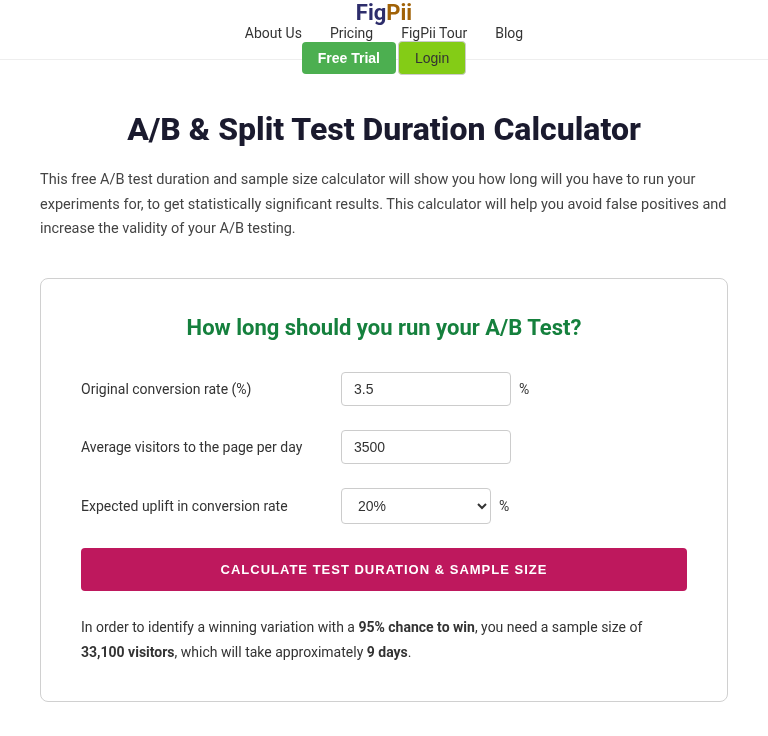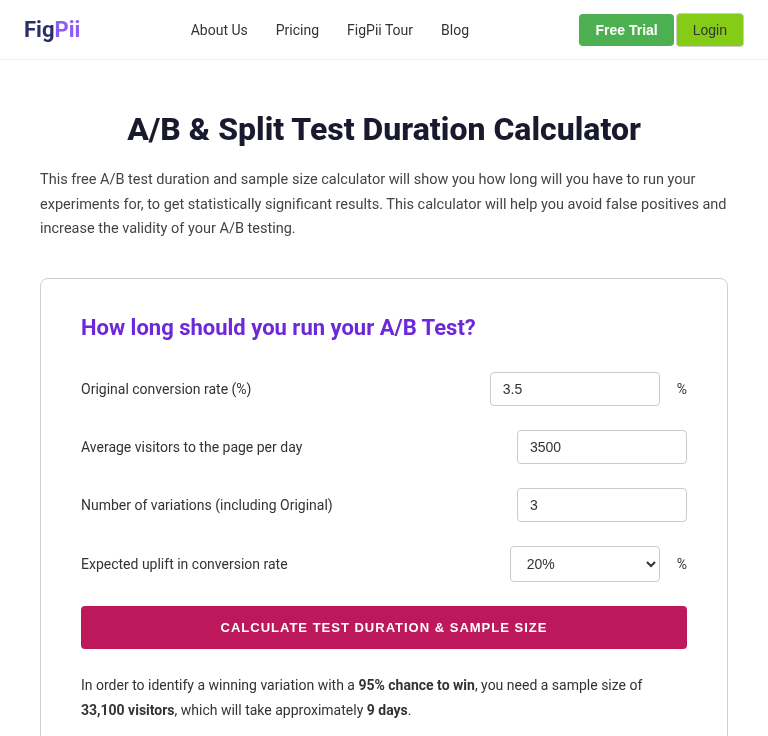--- a/index.html
+++ b/index.html
@@ -17,35 +17,36 @@
     }
 
     
     .navbar {
       display: flex;
       align-items: center;
       justify-content: space-between;
       padding: 0 24px;
       height: 60px;
       border-bottom: 1px solid #eee;
+      flex-direction: column;
     }
 
     .logo {
       display: flex;
       align-items: center;
       font-size: 22px;
       font-weight: 700;
     }
 
     .logo-fig {
       color: #2d2d6b;
     }
 
     .logo-pii {
-      color: #8b5cf6;
+      color: #a16207;
     }
 
     .nav-links {
       display: flex;
       gap: 28px;
       align-items: flex-start;
     }
 
     .nav-link {
       text-decoration: none;
@@ -101,44 +102,43 @@
     }
 
     
     .calculator-card {
       border: 1px solid #d0d0d0;
       border-radius: 8px;
       padding: 36px 40px;
     }
 
     .card-title {
-      text-align: left;
+      text-align: center;
       font-size: 22px;
       font-weight: 700;
-      color: #6d28d9;
+      color: #15803d;
       margin-bottom: 32px;
     }
 
     .form-row {
       display: flex;
       align-items: center;
-      justify-content: space-between;
       margin-bottom: 24px;
     }
 
     .form-label {
       font-size: 14px;
       color: #333;
       flex: 0 0 260px;
     }
 
     .input-group {
       display: flex;
       align-items: center;
-      gap: 17px;
+      gap: 8px;
     }
 
     .form-input {
       border: 1px solid #ccc;
       border-radius: 4px;
       padding: 8px 12px;
       font-size: 14px;
       width: 170px;
       outline: none;
       color: #333;
@@ -223,26 +223,20 @@
       </div>
     </div>
 
     <div class="form-row">
       <label class="form-label">Average visitors to the page per day</label>
       <div class="input-group">
         <input class="form-input" type="text" value="3500" style="">
       </div>
     </div>
 
-    <div class="form-row">
-      <label class="form-label">Number of variations (including Original)</label>
-      <div class="input-group">
-        <input class="form-input" type="text" value="3" style="">
-      </div>
-    </div>
 
     <div class="form-row">
       <label class="form-label">Expected uplift in conversion rate</label>
       <div class="input-group">
         <select class="form-select">
           <option>5%</option>
           <option>10%</option>
           <option>15%</option>
           <option selected="">20%</option>
           <option>25%</option>

